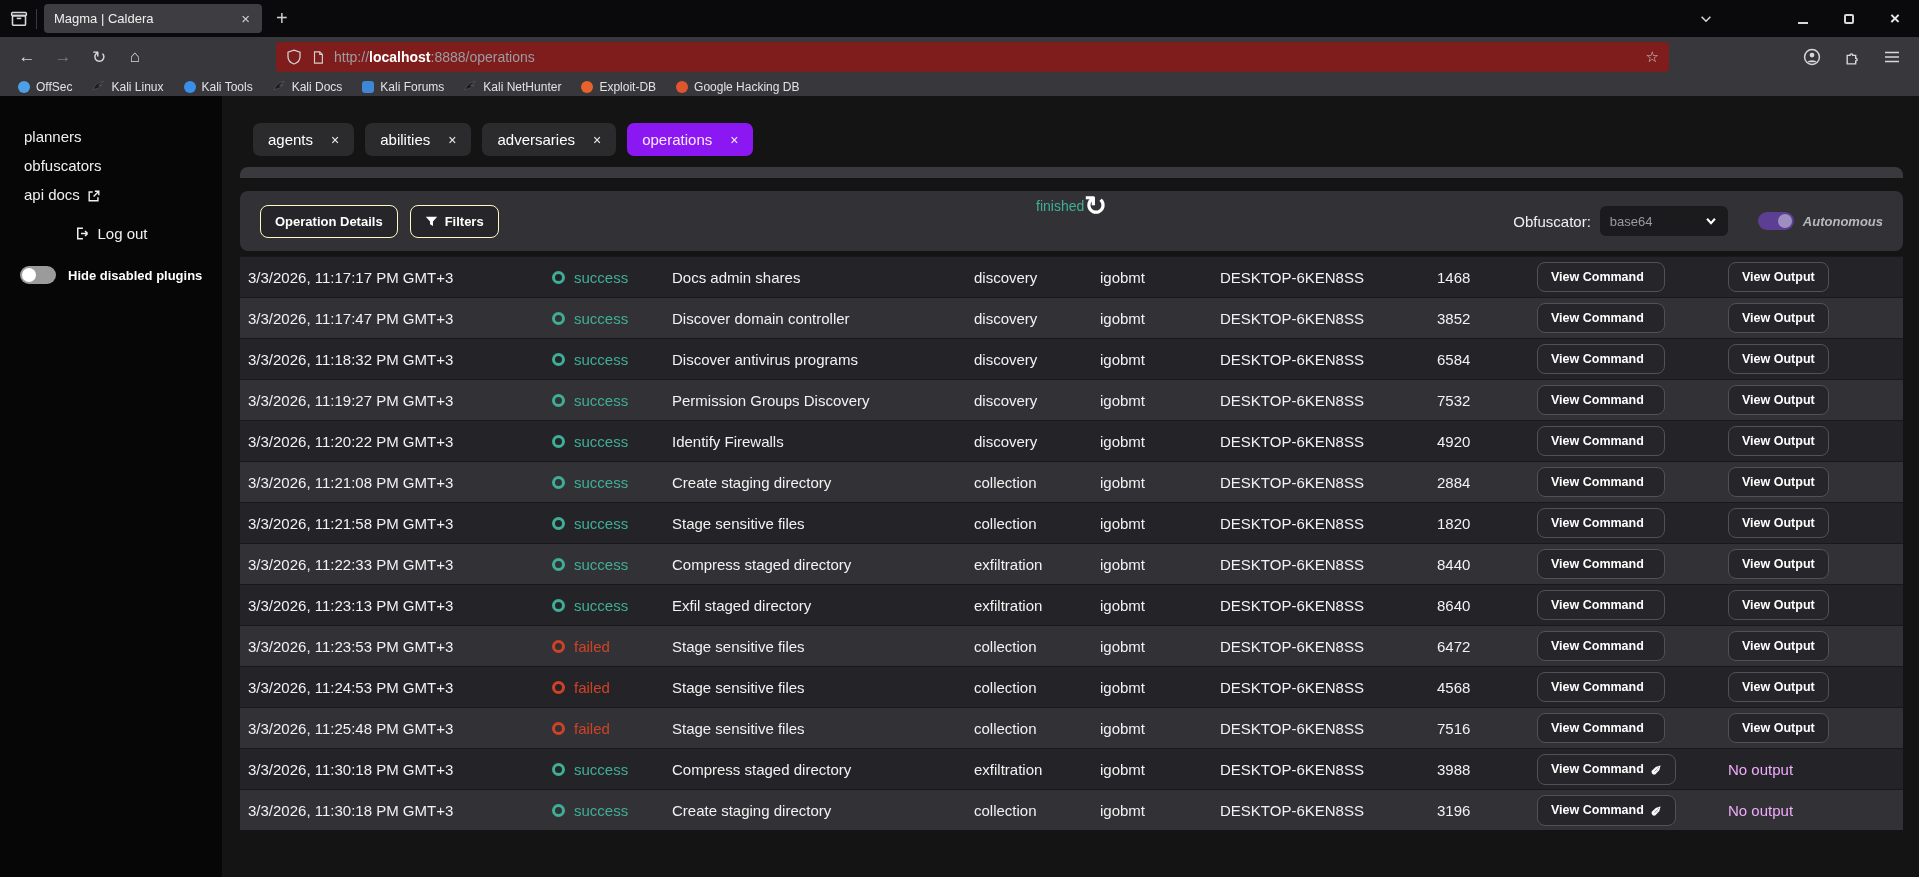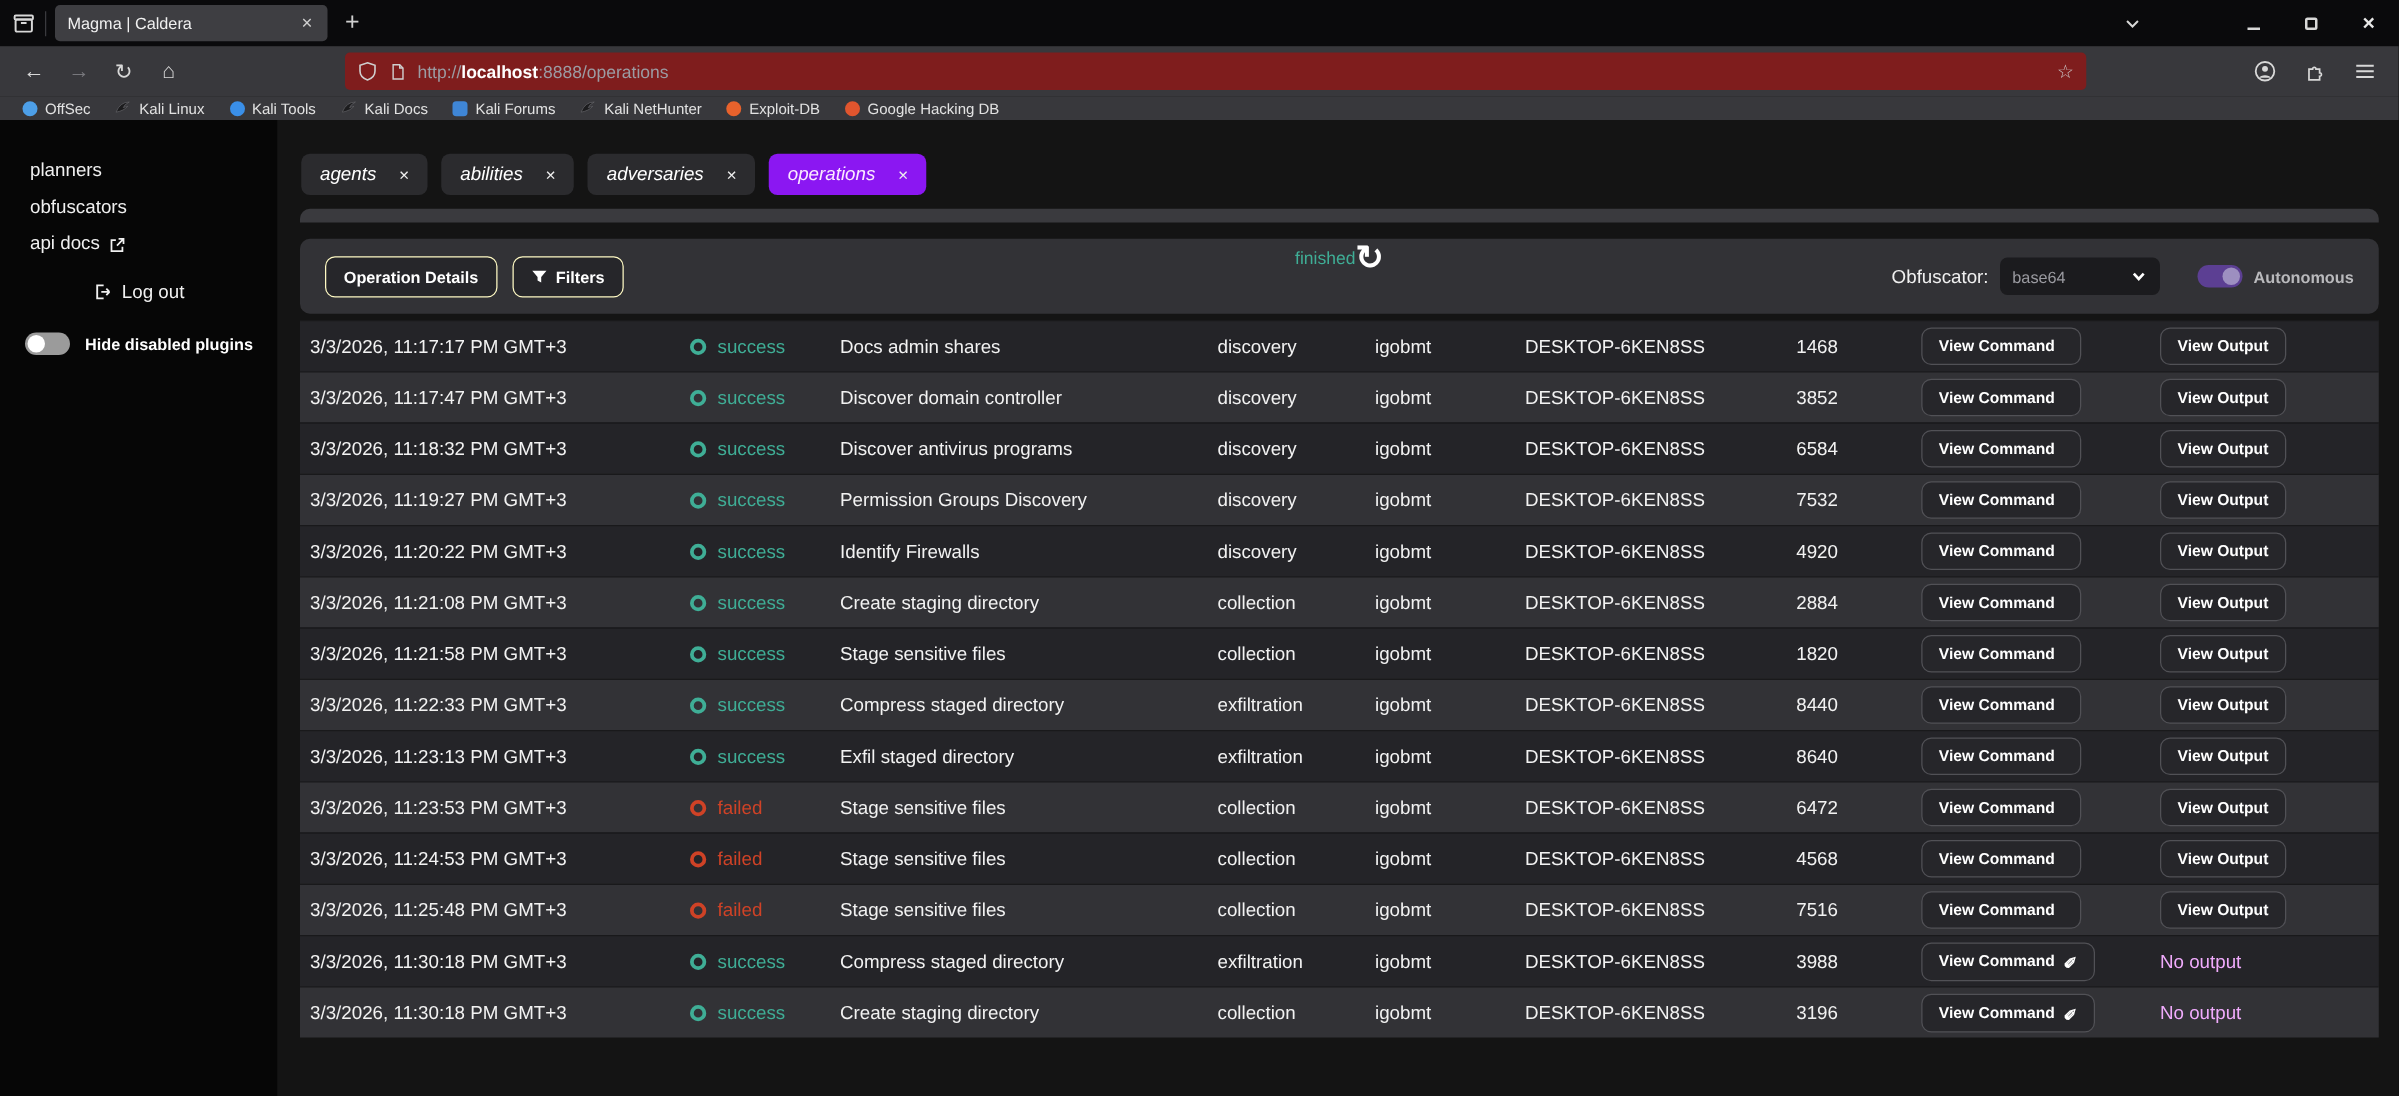--- a/index.html
+++ b/index.html
@@ -43,38 +43,38 @@
   .side-item { color:#f0f0f0; font-size:15px; padding:6px 0 6px 24px; display:flex; align-items:flex-end; gap:7px; }
   .logout { margin-top:16px; color:#f0f0f0; font-size:15px; display:flex; align-items:center; justify-content:center; gap:8px; }
   .hide-plugins { margin-top:24px; display:flex; align-items:center; padding-left:20px; gap:12px; }
   .sw { width:36px; height:18px; border-radius:9px; background:#9b9b9b; position:relative; flex:none; }
   .sw .knob { position:absolute; top:2px; left:2px; width:14px; height:14px; border-radius:50%; background:#fff; }
   .sw.on { background:#5c3f93; }
   .sw.on .knob { left:auto; right:2px; background:#9d8fc0; }
   .hide-plugins .lbl { color:#fff; font-weight:bold; font-size:13px; }
 
   .main { flex:1; position:relative; background:#141414; }
-  .chips { position:absolute; left:19px; top:27px; display:flex; gap:11px;font-style:italic; }
+  .chips { position:absolute; left:31px; top:27px; display:flex; gap:11px; }
   .chip { height:33px; background:#2b2b2e; color:#fff; border-radius:7px; display:flex; align-items:center; gap:18px; padding:0 15px; font-size:15px; }
   .chip .x { font-size:14px; color:#eee; }
   .chip.active { background:var(--accent); color:#fbeaff; }
 
   .panel { position:absolute; left:18px; top:71px; width:1663px; }
   .strip { height:11px; background:#3a3a3e; border-radius:8px 8px 0 0; }
   .opsbar { margin-top:13px; height:60px; background:#323236; border-radius:8px; display:flex; align-items:center; padding:0 20px; position:relative; }
   .obtn { background:#26262a; border:1px solid #fef9c3; border-radius:8px; color:#fff; font-weight:bold; font-size:13px; padding:8px 14px; display:flex; align-items:center; gap:7px; margin-right:12px; font-family:inherit; }
   .center-status { position:absolute; left:50%; top:2px; transform:translateX(-50%); display:flex; flex-direction:row; align-items:center; }
   .finished { font-size:14px; }
   .refresh { color:#fff; font-size:27px; font-weight:bold; line-height:26px; }
   .obf-group { margin-left:auto; display:flex; align-items:center; }
   .obf-label { color:#f0f0f0; font-size:15px; margin-right:9px; }
   .obf-select { width:128px; height:30px; background:#1b1b1e; border-radius:6px; display:flex; align-items:center; padding:0 10px; color:#9a9aa0; font-size:13px; }
   .obf-select svg { margin-left:auto; }
   .auto-group { display:flex; align-items:center; margin-left:30px; gap:9px; }
-  .auto-group .lbl { color:#b9b9bc; font-weight:bold; font-size:13px; }
+  .auto-group .lbl { color:#b9b9bc; font-weight:bold; font-size:13px;font-style:italic; }
 
   .table { margin-top:5px; }
   .trow { display:flex; align-items:center; height:41px; font-size:15px; color:#f2f2f2; border-top:1px solid #19191b; }
   .trow:nth-child(odd) { background:#242428; }
   .trow:nth-child(even) { background:#323236; }
   .c1 { width:312px; padding-left:8px; } .c2 { width:120px; display:flex; align-items:center; gap:9px; }
   .c3 { width:302px; } .c4 { width:126px; } .c5 { width:120px; } .c6 { width:217px; }
   .c7 { width:89px; } .c8 { width:202px;padding-left:11px; } .c9 { width:167px; }
   .ring { width:13px; height:13px; border-radius:50%; border:3px solid var(--teal); flex:none; }
   .st-success { color:var(--teal); } .st-failed { color:var(--red); }

